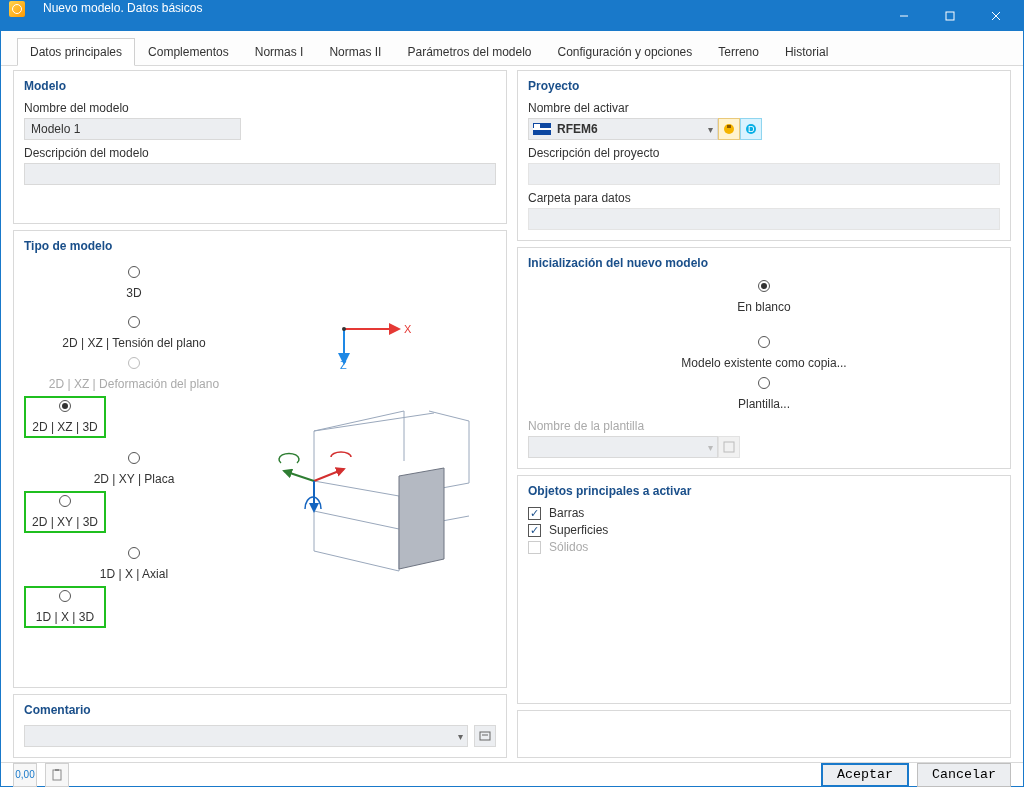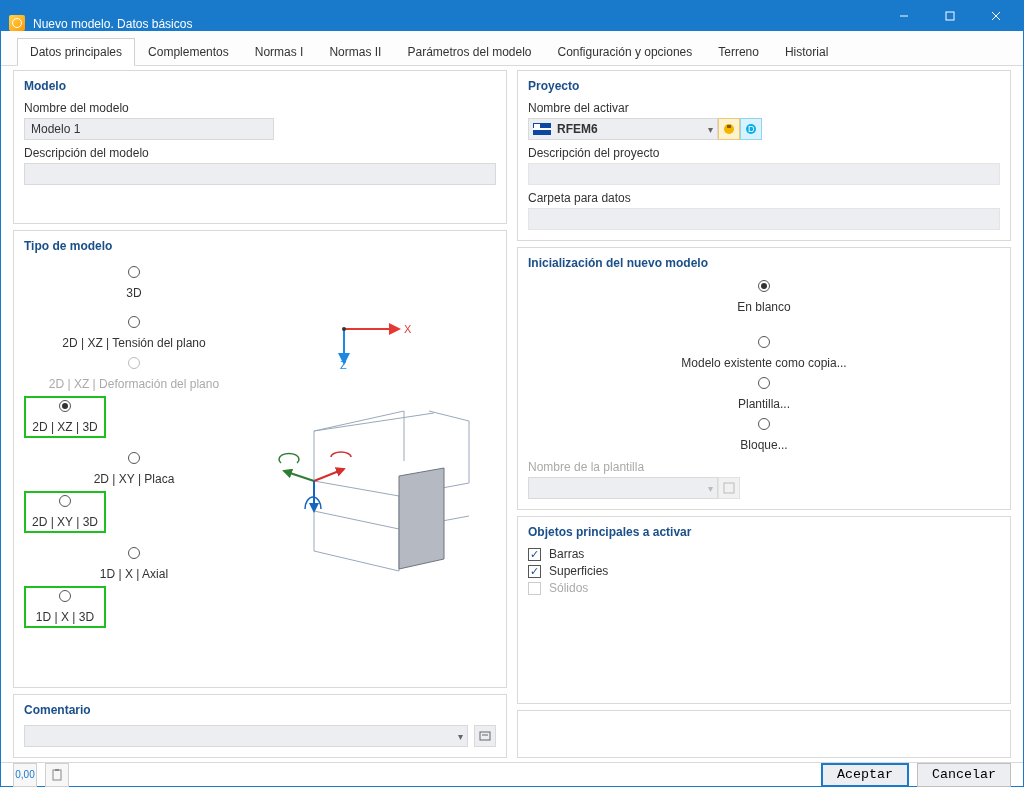--- a/index.html
+++ b/index.html
@@ -1,34 +1,34 @@
 <!DOCTYPE html>
 <html><head>
 <meta charset="utf-8">
 <style>
 * { box-sizing: border-box; margin: 0; padding: 0; }
 body { font-family: "Segoe UI", Tahoma, sans-serif; font-size: 12px; background: #fff; color: #333; }
 .window { width: 1024px; height: 787px; border: 1px solid #1979ca; display: flex; flex-direction: column; }
-.titlebar { background: #1979ca; color: #fff; height: 30px; display: flex; align-items: flex-end; padding: 0 4px 0 8px; }
+.titlebar { background: #1979ca; color: #fff; height: 30px; display: flex; align-items: flex-start; padding: 0 4px 0 8px; gap: 10px; }
 .titlebar .app-icon { width: 16px; height: 16px; margin-right: 8px; background: linear-gradient(135deg,#ffd54f,#ff9800); border-radius: 2px; position: relative; }
 .titlebar .app-icon::after { content:""; position:absolute; width:8px; height:8px; border:1px solid #fff; border-radius:50%; top:3px; left:3px; }
 .titlebar .title { flex: 1; font-size: 12px; }
 .titlebar .win-btns { display: flex; }
 .win-btn { width: 46px; height: 30px; display: flex; align-items: center; justify-content: center; cursor: pointer; }
 .tabs { background: #fdfdfd; border-bottom: 1px solid #d9d9d9; padding: 6px 10px 0 16px; display: flex; gap: 0; }
 .tab { padding: 6px 12px; border: 1px solid transparent; border-bottom: none; color: #333; cursor: pointer; background: transparent; position: relative; top: 1px; }
 .tab.active { background: #fff; border-color: #d0d0d0; border-bottom: 1px solid #fff; }
 .body { flex: 1; background: #fff; padding: 4px 12px 4px 12px; display: flex; gap: 10px; overflow: hidden; }
 .col { flex: 1; display: flex; flex-direction: column; gap: 6px; }
 .panel { border: 1px solid #d9d9d9; padding: 8px 10px 10px 10px; background: #fff; }
 .panel.flex1 { flex: 1; }
 .panel-title { color: #1a4f8a; font-weight: 600; margin-bottom: 8px; font-size: 12px; }
 .label { color: #333; margin: 6px 0 3px 0; }
 .label.disabled { color: #aaa; }
-.text-input { width: 250px; height: 22px; background: #eceef1; border: 1px solid #d9d9d9; padding: 0 6px; font-size: 12px; color: #333; }
+.text-input { width: 217px; height: 22px; background: #eceef1; border: 1px solid #d9d9d9; padding: 0 6px; font-size: 12px; color: #333; }
 .text-input.wide { width: 100%; max-width: 480px; }
 .text-readonly { width: 100%; max-width: 480px; height: 22px; background: #eceef1; border: 1px solid #e4e4e4; }
 .radio-row { display: flex; align-items: center; gap: 8px; margin: 3px 0; padding: 2px 0; flex-direction: column; }
 .radio-row.hl { border: 2px solid #1fbf1f; padding: 2px 4px; width: 82px; }
 .radio-row.disabled { color: #aaa; }
 .radio { width: 12px; height: 12px; border: 1px solid #555; border-radius: 50%; display: inline-flex; align-items: center; justify-content: center; flex-shrink: 0; }
 .radio.checked::after { content:""; width:6px; height:6px; background:#333; border-radius:50%; }
 .radio.disabled { border-color: #bbb; }
 .check-row { display: flex; align-items: center; gap: 8px; margin: 3px 0; }
 .check-row.disabled { color: #aaa; }
@@ -260,24 +260,20 @@
           </div>
         <div style="height:12px"></div>
         <div class="radio-row">
             <span class="radio"></span>
             <span>Modelo existente como copia...</span>
           </div>
         <div class="radio-row">
             <span class="radio"></span>
             <span>Plantilla...</span>
           </div>
-        <div class="radio-row">
-            <span class="radio"></span>
-            <span>Bloque...</span>
-          </div>
         <div class="label disabled">Nombre de la plantilla</div>
         <div class="select-row">
           <div class="select" style="width:190px; background:#eceef1;">
               <span class="caret" style="color:#bbb">▾</span>
             </div>
           <div class="icon-btn disabled">
             <svg width="12" height="12">
                 <rect x="1" y="1" width="10" height="10" fill="none" stroke="#bbb"></rect>
               </svg>
           </div>

